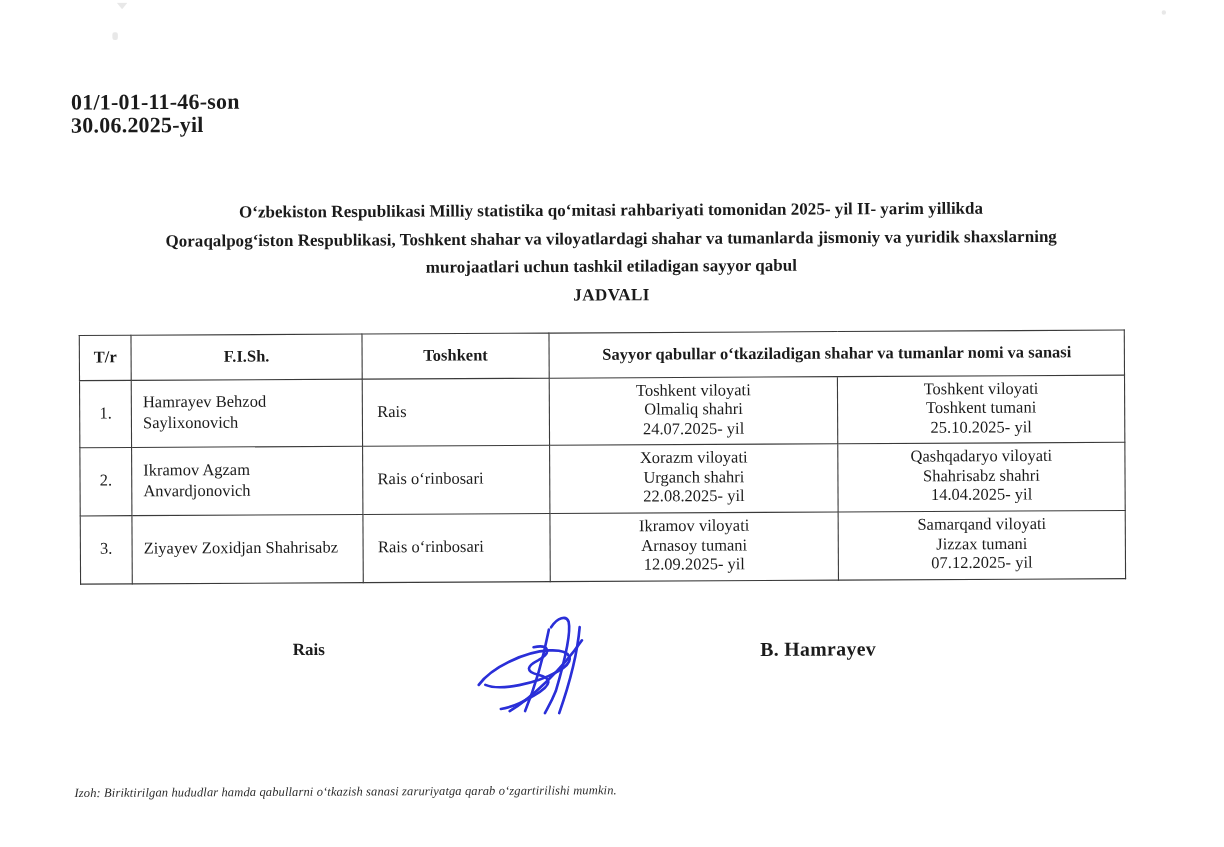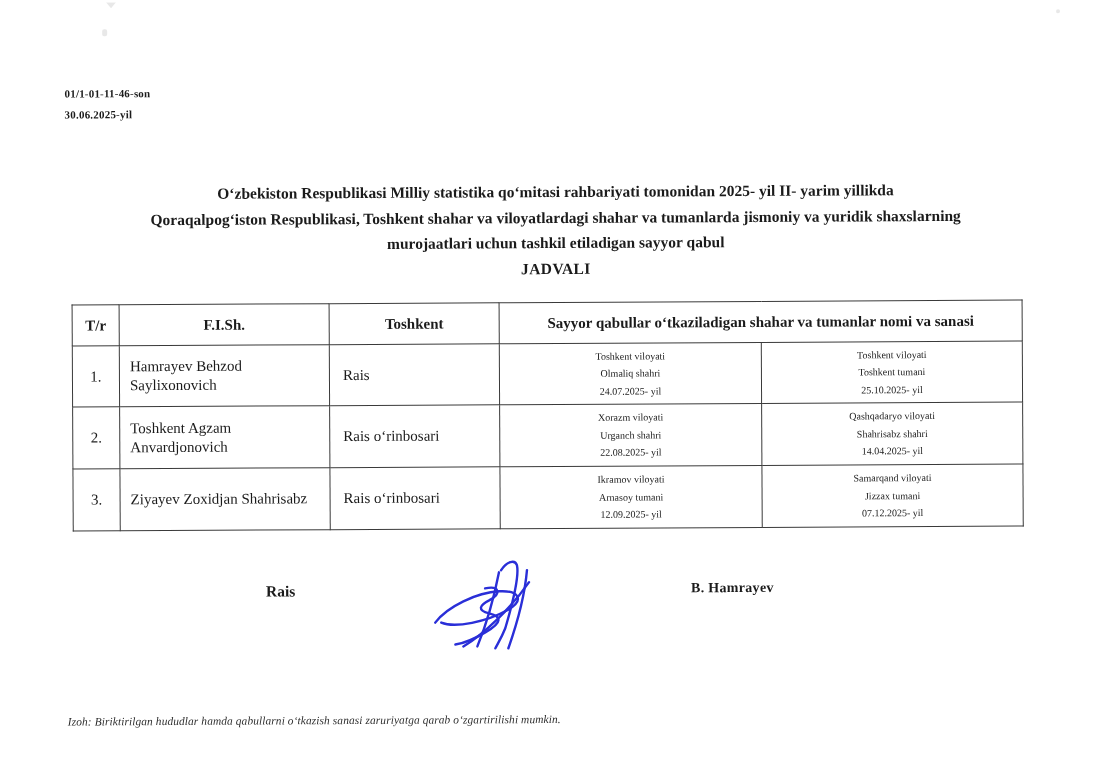--- a/index.html
+++ b/index.html
@@ -22,21 +22,21 @@
     transform: rotate(-0.3deg);
     transform-origin: 50% 50%;
   }
 
   
   .ref-block {
     position: absolute;
     left: 66px;
     top: 81px;
     font-weight: bold;
-    font-size: 11px;
+    font-size: 20px;
     line-height: 21px;
     letter-spacing: 0.2px;
   }
 
   
   .title-block {
     position: absolute;
     left: 40px;
     right: 40px;
     top: 179px;
@@ -74,36 +74,36 @@
   .cell-num { text-align: center; }
   .cell-name { text-align: left; }
   .cell-name .name-wrap {
     padding-left: 10px;
     max-width: 178px;
     line-height: 19px;
   }
   .cell-position { text-align: left; }
   .cell-position .pos-wrap { padding-left: 13px; }
   .cell-visit { text-align: center; }
-  .visit-line { line-height: 17.5px; font-size: 10px; }
+  .visit-line { line-height: 17.5px; font-size: 15px; }
 
   
   .sig-left-label {
     position: absolute;
     left: 265px;
     top: 581px;
     font-weight: bold;
     font-size: 15.5px;
   }
   .sig-right-name {
     position: absolute;
     left: 690px;
     top: 581px;
     font-weight: bold;
-    font-size: 14px;
+    font-size: 18px;
     letter-spacing: 0.3px;
   }
   .signature-svg {
     position: absolute;
     left: 424px;
     top: 556px;
     width: 128px;
     height: 98px;
   }
 
@@ -190,21 +190,21 @@
           </td>
           <td class="cell-visit">
             <div class="visit-line">Toshkent viloyati</div>
             <div class="visit-line">Toshkent tumani</div>
             <div class="visit-line">25.10.2025- yil</div>
           </td>
         </tr>
         <tr style="height:62px">
           <td class="cell-num">2.</td>
           <td class="cell-name">
-            <div class="name-wrap">Toshkent Agzam Anvardjonovich</div>
+            <div class="name-wrap">Ikramov Agzam Anvardjonovich</div>
           </td>
           <td class="cell-position">
             <div class="pos-wrap">Rais oʻrinbosari</div>
           </td>
           <td class="cell-visit">
             <div class="visit-line">Xorazm viloyati</div>
             <div class="visit-line">Urganch shahri</div>
             <div class="visit-line">22.08.2025- yil</div>
           </td>
           <td class="cell-visit">

